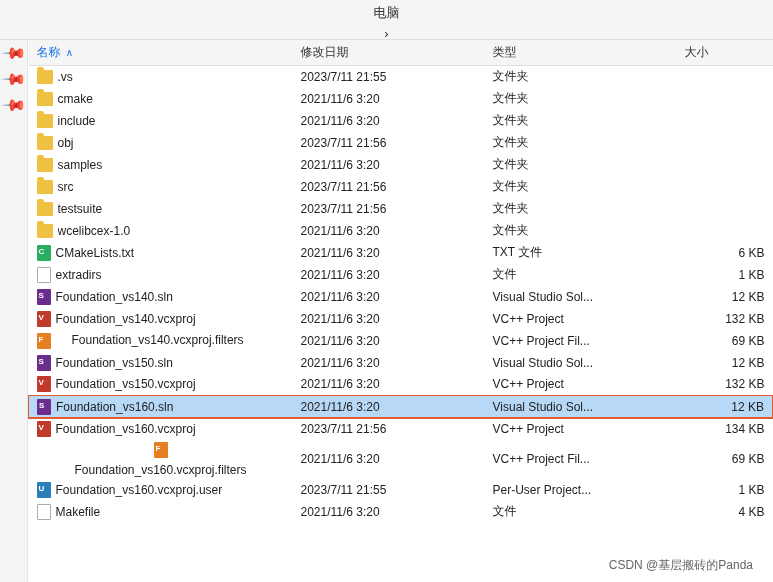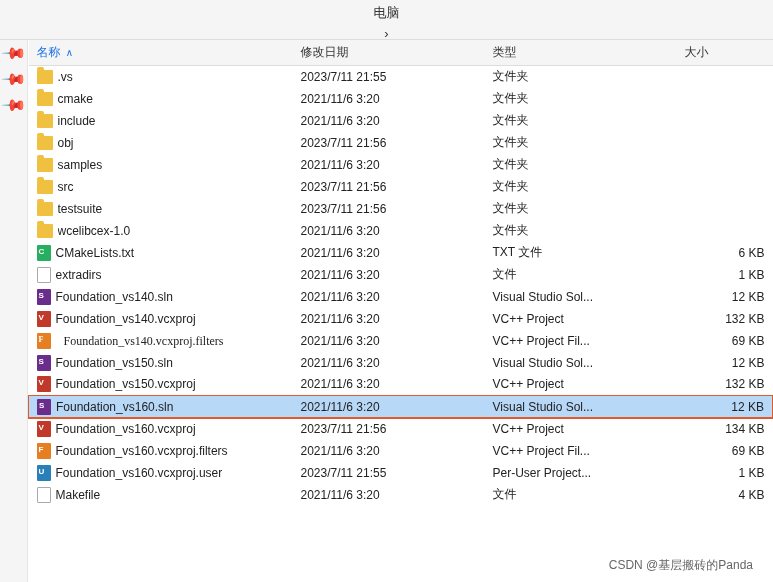--- a/index.html
+++ b/index.html
@@ -486,21 +486,21 @@
         <span class="icon-vcxproj"></span>
         <span class="name-text">Foundation_vs140.vcxproj</span>
       </div>
     </td>
     <td class="date-col">2021/11/6 3:20</td>
     <td class="type-col">VC++ Project</td>
     <td class="size-col">132 KB</td>
   </tr>
             <tr>
     <td class="name-col" style="display:table-cell;">
-      <div style="display:flex;align-items:flex-end;gap:13px;font-family:Liberation Serif, serif;">
+      <div style="display:flex;align-items:flex-start;gap:21px;">
         <span class="icon-vcxproj-filters"></span>
         <span class="name-text">Foundation_vs140.vcxproj.filters</span>
       </div>
     </td>
     <td class="date-col">2021/11/6 3:20</td>
     <td class="type-col">VC++ Project Fil...</td>
     <td class="size-col">69 KB</td>
   </tr>
             <tr>
     <td class="name-col" style="display:table-cell;">
@@ -541,21 +541,21 @@
         <span class="icon-vcxproj"></span>
         <span class="name-text">Foundation_vs160.vcxproj</span>
       </div>
     </td>
     <td class="date-col">2023/7/11 21:56</td>
     <td class="type-col">VC++ Project</td>
     <td class="size-col">134 KB</td>
   </tr>
             <tr>
     <td class="name-col" style="display:table-cell;">
-      <div style="display:flex;align-items:center;gap:5px;">
+      <div style="display:flex;align-items:center;gap:5px;flex-direction:column;">
         <span class="icon-vcxproj-filters"></span>
         <span class="name-text">Foundation_vs160.vcxproj.filters</span>
       </div>
     </td>
     <td class="date-col">2021/11/6 3:20</td>
     <td class="type-col">VC++ Project Fil...</td>
     <td class="size-col">69 KB</td>
   </tr>
             <tr>
     <td class="name-col" style="display:table-cell;">

